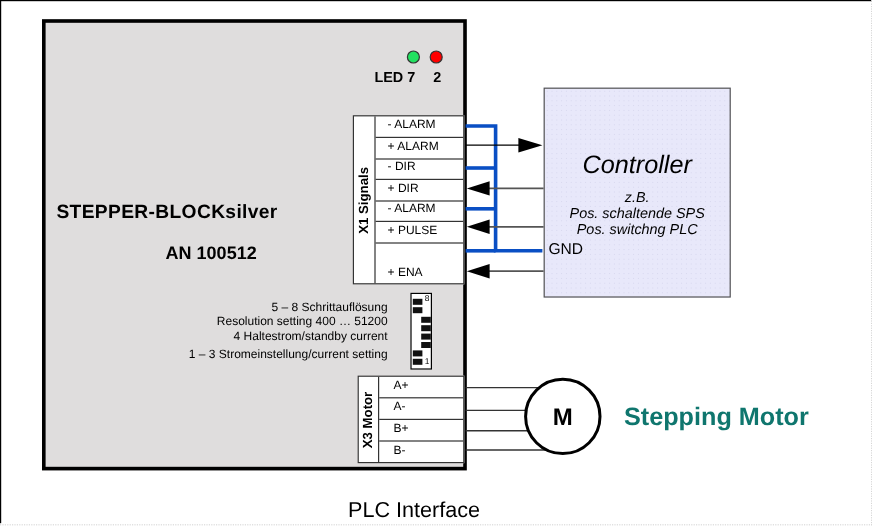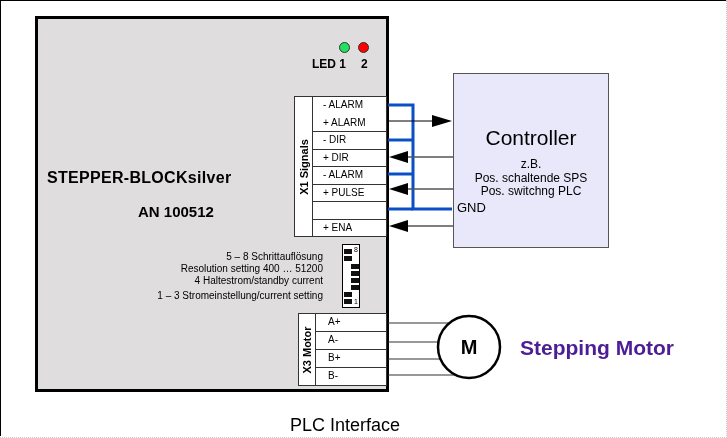--- a/index.html
+++ b/index.html
@@ -12,50 +12,50 @@
   .led-green{left:339px;top:42px;background:#22e060;}
   .led-red{left:358px;top:42px;background:#f00;}
   .led-label{position:absolute;left:312px;top:57px;font-size:12px;font-weight:bold;color:#000;}
   .led-label2{position:absolute;left:361px;top:57px;font-size:12px;font-weight:bold;color:#000;}
   .title{position:absolute;left:47px;top:169px;font-size:16px;font-weight:bold;color:#000;letter-spacing:0.3px;}
   .subtitle{position:absolute;left:114px;top:203px;font-size:15px;font-weight:bold;color:#000;margin-left:24px;}
   .conn{position:absolute;background:#fff;border:1px solid #333;box-sizing:border-box;}
   .conn-x1{left:294px;top:96px;width:93px;height:141px;}
   .conn-x1 .side{position:absolute;left:0;top:0;width:18px;height:100%;border-right:1px solid #333;box-sizing:border-box;}
   .vlabel{position:absolute;left:50%;top:50%;transform:translate(-50%,-50%) rotate(-90deg);white-space:nowrap;font-size:11px;font-weight:bold;color:#000;}
-  .pin{position:absolute;left:18px;right:0;height:35px;border-bottom:1px solid #333;box-sizing:border-box;font-size:10px;color:#000;line-height:16px;padding-left:10px;}
+  .pin{position:absolute;left:18px;right:0;height:18px;border-bottom:1px solid #333;box-sizing:border-box;font-size:10px;color:#000;line-height:16px;padding-left:10px;}
   .pin:last-child{border-bottom:none;}
   .conn-x3{left:298px;top:313px;width:89px;height:73px;}
   .conn-x3 .side{position:absolute;left:0;top:0;width:17px;height:100%;border-right:1px solid #333;box-sizing:border-box;}
   .conn-x3 .pin{left:17px;height:18px;padding-left:12px;line-height:16px;}
   .dip{position:absolute;left:342px;top:244px;width:18px;height:64px;background:#fff;border:1px solid #000;box-sizing:border-box;}
   .dip-sw{position:absolute;width:8px;height:5px;background:#111;}
   .dip-num{position:absolute;font-size:7px;color:#000;}
   .dip-text{position:absolute;right:404px;font-size:10px;color:#000;white-space:nowrap;text-align:right;}
   .controller{position:absolute;left:453px;top:73px;width:156px;height:175px;background:#e8e8fa;border:1px solid #555;box-sizing:border-box;
-    background-image:radial-gradient(#d6d6ee 0.6px, transparent 0.6px);background-size:4px 4px;}
+    background-image:radial-gradient(#d6d6ee 0.6px, transparent 0.6px);background-size:4px 4px;font-style:italic;}
   .ctrl-title{position:absolute;left:0;width:100%;top:52px;text-align:center;font-size:21px;color:#000;}
   .ctrl-line{position:absolute;left:0;width:100%;text-align:center;font-size:12px;color:#000;}
   .gnd{position:absolute;left:457px;top:200px;font-size:13px;font-weight:normal;color:#000;}
-  .motor-label{position:absolute;left:520px;top:336px;font-size:21px;font-weight:bold;color:#4c1d95;}
+  .motor-label{position:absolute;left:520px;top:336px;font-size:21px;font-weight:bold;color:#0f766e;}
   .caption{position:absolute;left:290px;top:415px;font-size:18px;font-weight:normal;color:#000;}
   svg.wires{position:absolute;left:0;top:0;width:727px;height:438px;}
 </style>
 </head>
 <body>
 
 <div class="frame"></div>
 <div class="frame-right"></div>
 <div class="frame-bottom"></div>
 
 <div class="device"></div>
 
 <div class="led led-green"></div>
 <div class="led led-red"></div>
-<div class="led-label">LED 1</div>
+<div class="led-label">LED 7</div>
 <div class="led-label2">2</div>
 
 <div class="title">STEPPER-BLOCKsilver</div>
 <div class="subtitle">AN 100512</div>
 
 <div class="conn conn-x1">
   <div class="side">
     <span class="vlabel">X1 Signals</span>
   </div>
   <div class="pin" style="top:0">- ALARM</div>

